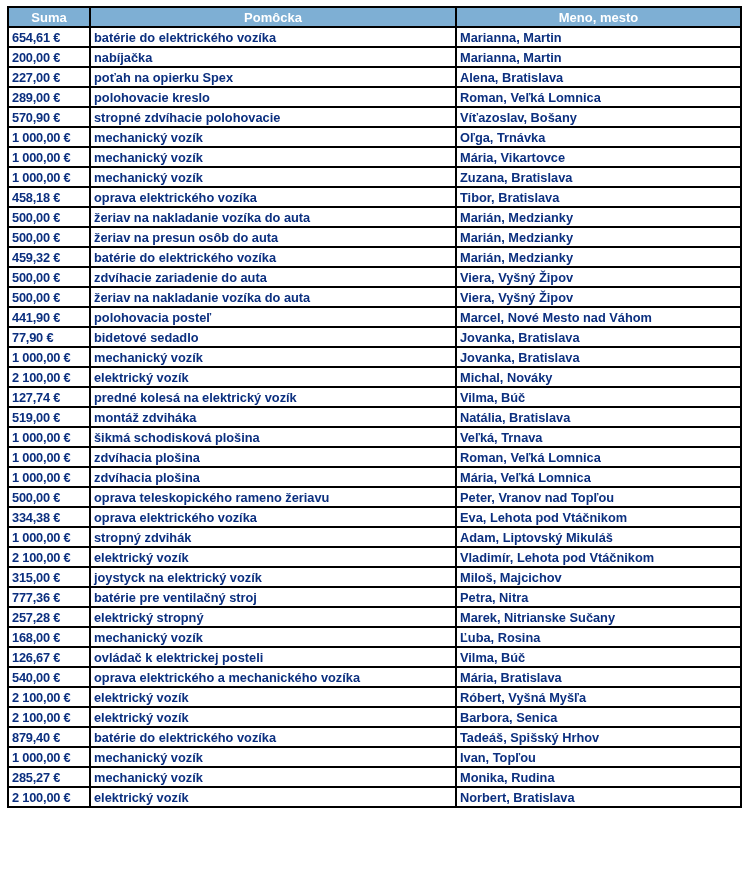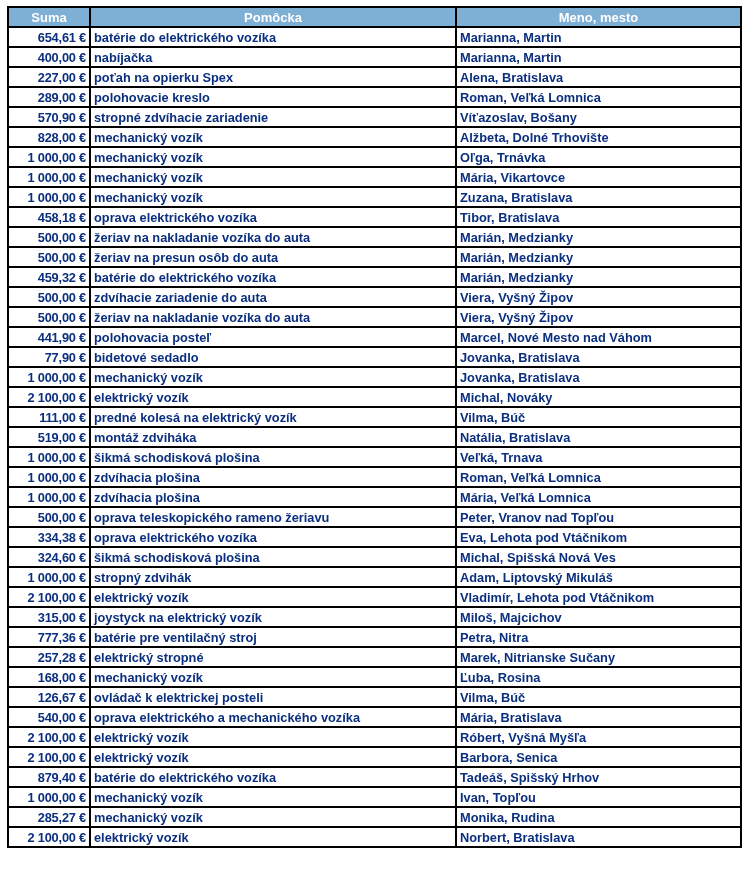--- a/index.html
+++ b/index.html
@@ -34,21 +34,21 @@
     color: var(--header-text, #ffffff);
     font-size: 13px;
     text-align: center;
   }
   table.aid-table td {
     color: var(--cell-text, #0B2F7F);
     font-size: 12.8px;
     background: var(--row-bg, #ffffff);
   }
   td.cell-amount {
-    text-align: right;
+    text-align: left;
     padding-right: 4px;
     letter-spacing: -0.2px;
   }
   td.cell-item, td.cell-name {
     text-align: left;
   }
   col.col-amount { width: 82px; }
   col.col-item   { width: 366px; }
   col.col-name   { width: 285px; }
 </style>
@@ -69,43 +69,38 @@
         <th>Meno, mesto</th>
       </tr>
     </thead>
     <tbody>
         <tr>
           <td class="cell-amount">654,61 €</td>
           <td class="cell-item">batérie do elektrického vozíka</td>
           <td class="cell-name">Marianna, Martin</td>
         </tr>
         <tr>
-          <td class="cell-amount">400,00 €</td>
+          <td class="cell-amount">200,00 €</td>
           <td class="cell-item">nabíjačka</td>
           <td class="cell-name">Marianna, Martin</td>
         </tr>
         <tr>
           <td class="cell-amount">227,00 €</td>
           <td class="cell-item">poťah na opierku Spex</td>
           <td class="cell-name">Alena, Bratislava</td>
         </tr>
         <tr>
           <td class="cell-amount">289,00 €</td>
           <td class="cell-item">polohovacie kreslo</td>
           <td class="cell-name">Roman, Veľká Lomnica</td>
         </tr>
         <tr>
           <td class="cell-amount">570,90 €</td>
-          <td class="cell-item">stropné zdvíhacie zariadenie</td>
+          <td class="cell-item">stropné zdvíhacie polohovacie</td>
           <td class="cell-name">Víťazoslav, Bošany</td>
-        </tr>
-        <tr>
-          <td class="cell-amount">828,00 €</td>
-          <td class="cell-item">mechanický vozík</td>
-          <td class="cell-name">Alžbeta, Dolné Trhovište</td>
         </tr>
         <tr>
           <td class="cell-amount">1 000,00 €</td>
           <td class="cell-item">mechanický vozík</td>
           <td class="cell-name">Oľga, Trnávka</td>
         </tr>
         <tr>
           <td class="cell-amount">1 000,00 €</td>
           <td class="cell-item">mechanický vozík</td>
           <td class="cell-name">Mária, Vikartovce</td>
@@ -159,21 +154,21 @@
           <td class="cell-amount">1 000,00 €</td>
           <td class="cell-item">mechanický vozík</td>
           <td class="cell-name">Jovanka, Bratislava</td>
         </tr>
         <tr>
           <td class="cell-amount">2 100,00 €</td>
           <td class="cell-item">elektrický vozík</td>
           <td class="cell-name">Michal, Nováky</td>
         </tr>
         <tr>
-          <td class="cell-amount">111,00 €</td>
+          <td class="cell-amount">127,74 €</td>
           <td class="cell-item">predné kolesá na elektrický vozík</td>
           <td class="cell-name">Vilma, Búč</td>
         </tr>
         <tr>
           <td class="cell-amount">519,00 €</td>
           <td class="cell-item">montáž zdviháka</td>
           <td class="cell-name">Natália, Bratislava</td>
         </tr>
         <tr>
           <td class="cell-amount">1 000,00 €</td>
@@ -194,25 +189,20 @@
           <td class="cell-amount">500,00 €</td>
           <td class="cell-item">oprava teleskopického rameno žeriavu</td>
           <td class="cell-name">Peter, Vranov nad Topľou</td>
         </tr>
         <tr>
           <td class="cell-amount">334,38 €</td>
           <td class="cell-item">oprava elektrického vozíka</td>
           <td class="cell-name">Eva, Lehota pod Vtáčnikom</td>
         </tr>
         <tr>
-          <td class="cell-amount">324,60 €</td>
-          <td class="cell-item">šikmá schodisková plošina</td>
-          <td class="cell-name">Michal, Spišská Nová Ves</td>
-        </tr>
-        <tr>
           <td class="cell-amount">1 000,00 €</td>
           <td class="cell-item">stropný zdvihák</td>
           <td class="cell-name">Adam, Liptovský Mikuláš</td>
         </tr>
         <tr>
           <td class="cell-amount">2 100,00 €</td>
           <td class="cell-item">elektrický vozík</td>
           <td class="cell-name">Vladimír, Lehota pod Vtáčnikom</td>
         </tr>
         <tr>
@@ -220,21 +210,21 @@
           <td class="cell-item">joystyck na elektrický vozík</td>
           <td class="cell-name">Miloš, Majcichov</td>
         </tr>
         <tr>
           <td class="cell-amount">777,36 €</td>
           <td class="cell-item">batérie pre ventilačný stroj</td>
           <td class="cell-name">Petra, Nitra</td>
         </tr>
         <tr>
           <td class="cell-amount">257,28 €</td>
-          <td class="cell-item">elektrický stropné</td>
+          <td class="cell-item">elektrický stropný</td>
           <td class="cell-name">Marek, Nitrianske Sučany</td>
         </tr>
         <tr>
           <td class="cell-amount">168,00 €</td>
           <td class="cell-item">mechanický vozík</td>
           <td class="cell-name">Ľuba, Rosina</td>
         </tr>
         <tr>
           <td class="cell-amount">126,67 €</td>
           <td class="cell-item">ovládač k elektrickej posteli</td>

